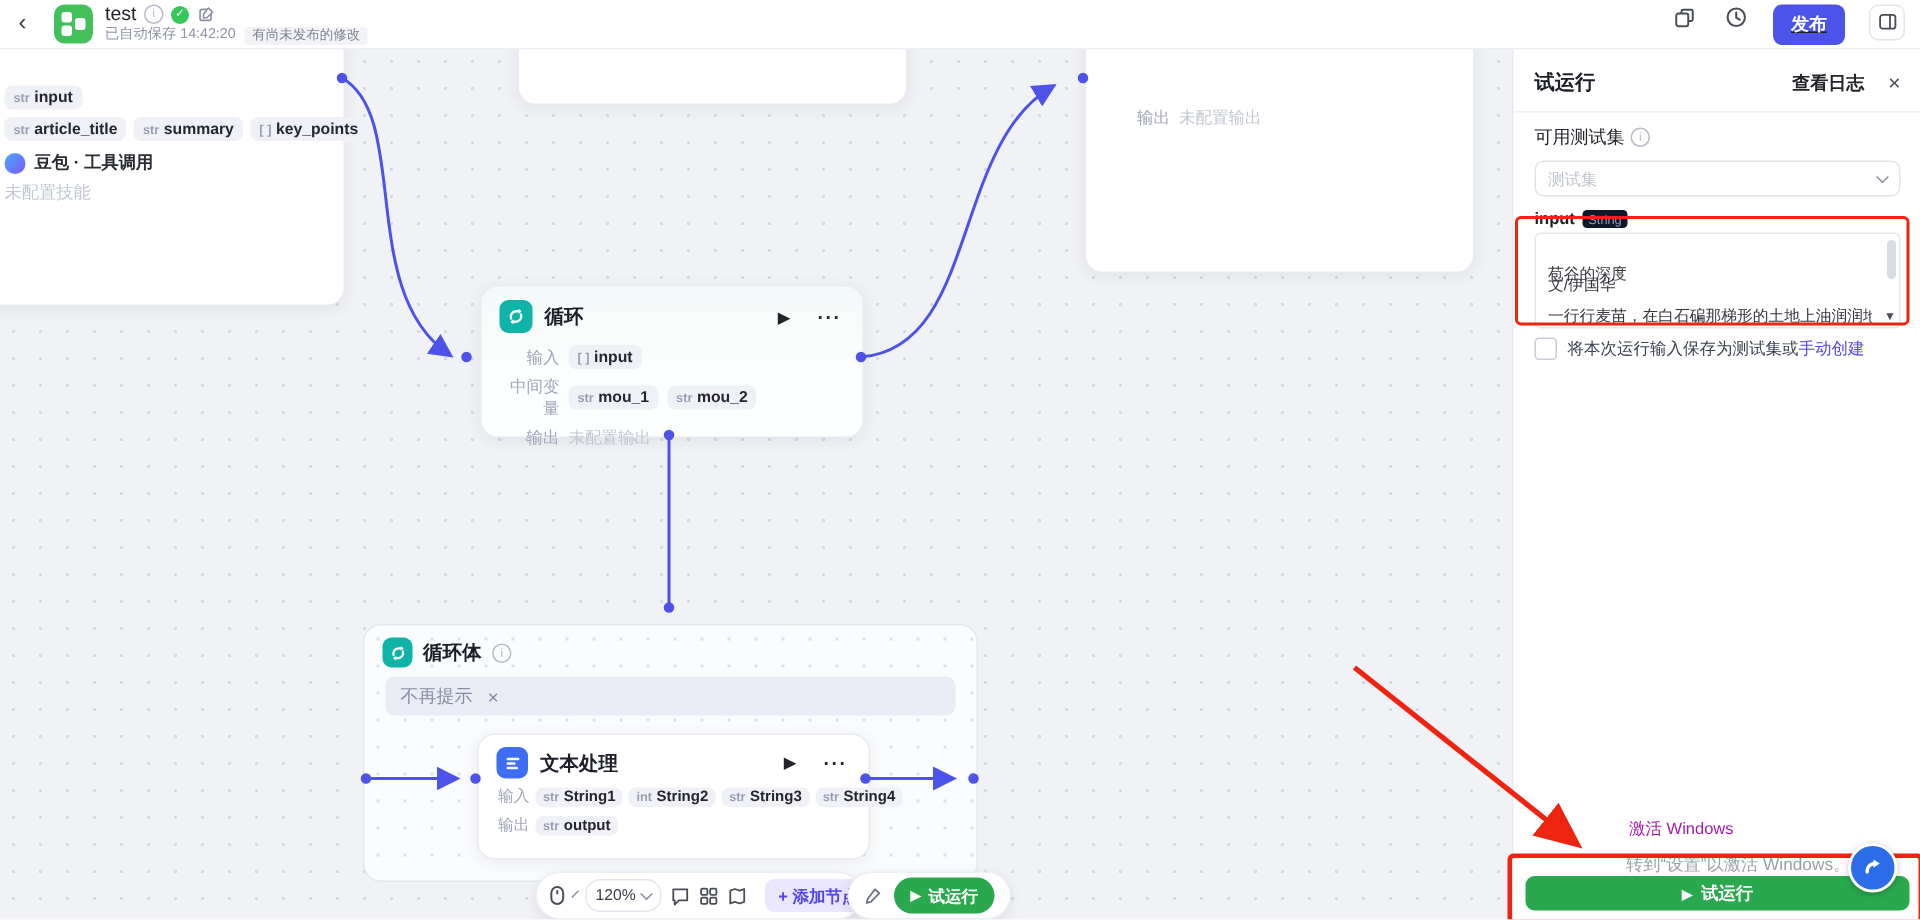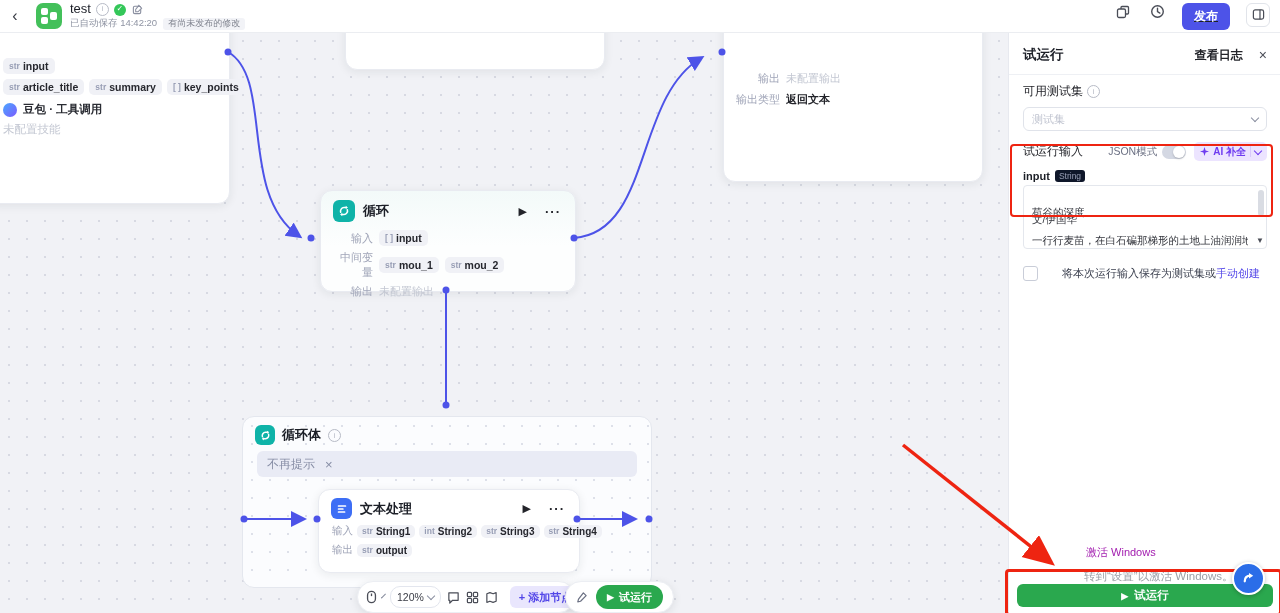--- a/index.html
+++ b/index.html
@@ -95,21 +95,21 @@
   .aipill .sep{width:1px;height:11px;background:#d8c9fb;}
   .aipill .chev{border-color:#6e3bf0;}
   .fieldrow{display:flex;align-items:center;gap:5px;margin-top:9px;}
   .fieldname{font-size:11px;font-weight:bold;}
   .fieldtype{font-size:8.5px;color:#989eb5;background:#0f172a;border-radius:3px;padding:1px 4px;}
   .p-textarea{position:relative;margin-top:3px;height:62px;background:#fff;border:1px solid #e4e7ed;
               border-radius:4px;overflow:hidden;cursor:text;}
   .ta-line{position:absolute;left:8px;right:18px;font-size:10.5px;color:#33353c;white-space:nowrap;overflow:hidden;}
   .ta-thumb{position:absolute;right:2px;top:4px;width:6px;height:26px;background:#d9dce3;border-radius:3px;}
   .ta-down{position:absolute;right:2px;bottom:3px;font-size:8px;color:#4a4d57;}
-  .chkrow{display:flex;align-items:flex-start;gap:24px;margin-top:17px;font-size:11px;color:#3a3f4e;}
+  .chkrow{display:flex;align-items:flex-start;gap:7px;margin-top:6px;font-size:11px;color:#3a3f4e;}
   .chk{width:13px;height:13px;border:1px solid #c9cdd8;border-radius:3px;background:#fff;flex:none;cursor:pointer;}
   .link{color:#5246e8;cursor:pointer;}
   .watermark1{position:absolute;left:77px;top:513px;font-size:11px;color:#a21caf;}
   .watermark2{position:absolute;left:75px;top:537px;font-size:11.5px;color:#9b9fa6;}
   .runbtn-big{position:absolute;left:8px;top:552px;width:256px;height:23px;background:#2aa84e;border:none;
               border-radius:6px;color:#fff;font-size:11.5px;font-weight:bold;cursor:pointer;
               display:flex;align-items:center;justify-content:center;gap:6px;}
   
   .redrect{position:absolute;border:2.5px solid #ee2411;border-radius:4px;z-index:40;pointer-events:none;}
   .rr1{left:1010px;top:144px;width:259px;height:69px;}
@@ -154,24 +154,20 @@
         <span style="width:14px;height:14px;border-radius:50%;background:linear-gradient(135deg,#4aa8ff,#7b5bff);flex:none;"></span>
         <span style="font-size:11.5px;font-weight:bold;color:#2a2c33;">豆包 · 工具调用</span>
       </div>
       <div style="padding:0 0 0 18px;margin-top:5px;font-size:11.5px;color:#c3c7d2;">未配置技能</div>
     </div>
 
     <div class="node" style="left:723px;top:-26px;width:258px;height:112px;padding-top:62px;">
       <div class="nrow" style="padding:2px 12px;">
         <span class="rowlbl" style="width:44px;">输出</span>
         <span class="rowval-gray">未配置输出</span>
-      </div>
-      <div class="nrow" style="padding:4px 12px;">
-        <span class="rowlbl" style="width:44px;">输出类型</span>
-        <span class="rowval-dark" style="font-weight:bold;">返回文本</span>
       </div>
     </div>
 
     <div class="node" style="left:320px;top:158px;width:254px;height:100px;background:linear-gradient(180deg,#f3faf9,#fdfefe 55%);">
       <div class="nheader">
         <span class="nicon" style="background:#0fb3a8;">
           <svg width="14" height="14" viewBox="0 0 16 16">
               <path d="M4.2 9.5A4.2 4.2 0 0 1 8 4h3" fill="none" stroke="#fff" stroke-width="1.8" stroke-linecap="round"></path>
               <path d="M11.8 6.5A4.2 4.2 0 0 1 8 12H5" fill="none" stroke="#fff" stroke-width="1.8" stroke-linecap="round"></path>
               <path d="M10 2l2.2 2L10 6z" fill="#fff"></path>
@@ -395,35 +391,20 @@
     <div class="p-sec">
       <span class="p-lbl">
         <span>可用测试集</span>
         <span class="mini-ic">i</span>
       </span>
       <div class="p-select">
         <span>测试集</span>
         <span class="chev"></span>
       </div>
 
-      <div class="inp-row">
-        <span class="p-lbl">试运行输入</span>
-        <span class="jsonmode">JSON模式</span>
-        <span class="toggle">
-            <b></b>
-          </span>
-        <span class="aipill">
-          <svg width="9" height="9" viewBox="0 0 10 10">
-              <path d="M5 0l1.2 3.8L10 5 6.2 6.2 5 10 3.8 6.2 0 5l3.8-1.2z" fill="#6e3bf0"></path>
-            </svg>
-          <span>AI 补全</span>
-          <span class="sep"></span>
-          <span class="chev"></span>
-        </span>
-      </div>
 
       <div class="fieldrow">
         <span class="fieldname">input</span>
         <span class="fieldtype">String</span>
       </div>
 
       <div class="p-textarea">
         <div class="ta-line" style="top:20px;">苞谷的深度</div>
         <div class="ta-line" style="top:27px;">文/伊国华</div>
         <div class="ta-line" style="top:48px;">一行行麦苗，在白石碥那梯形的土地上油润润地青绿着，在冬日万物萧疏</div>

